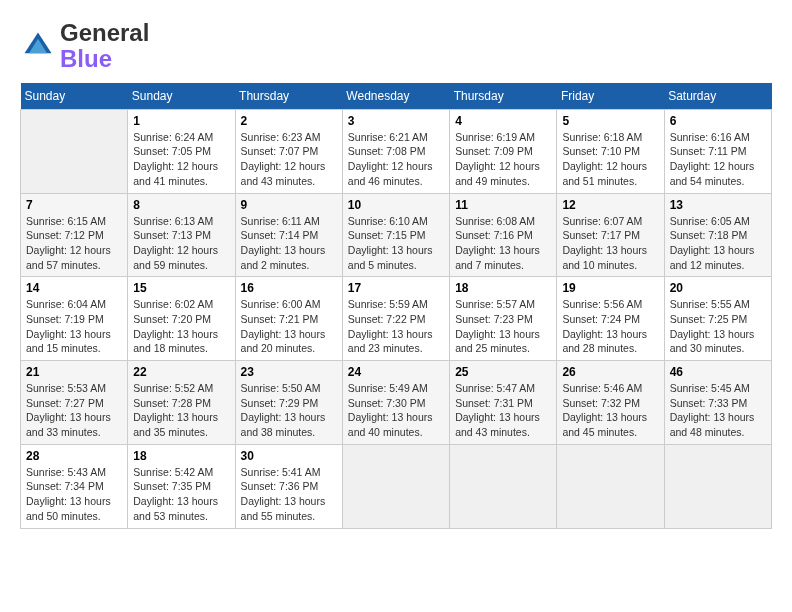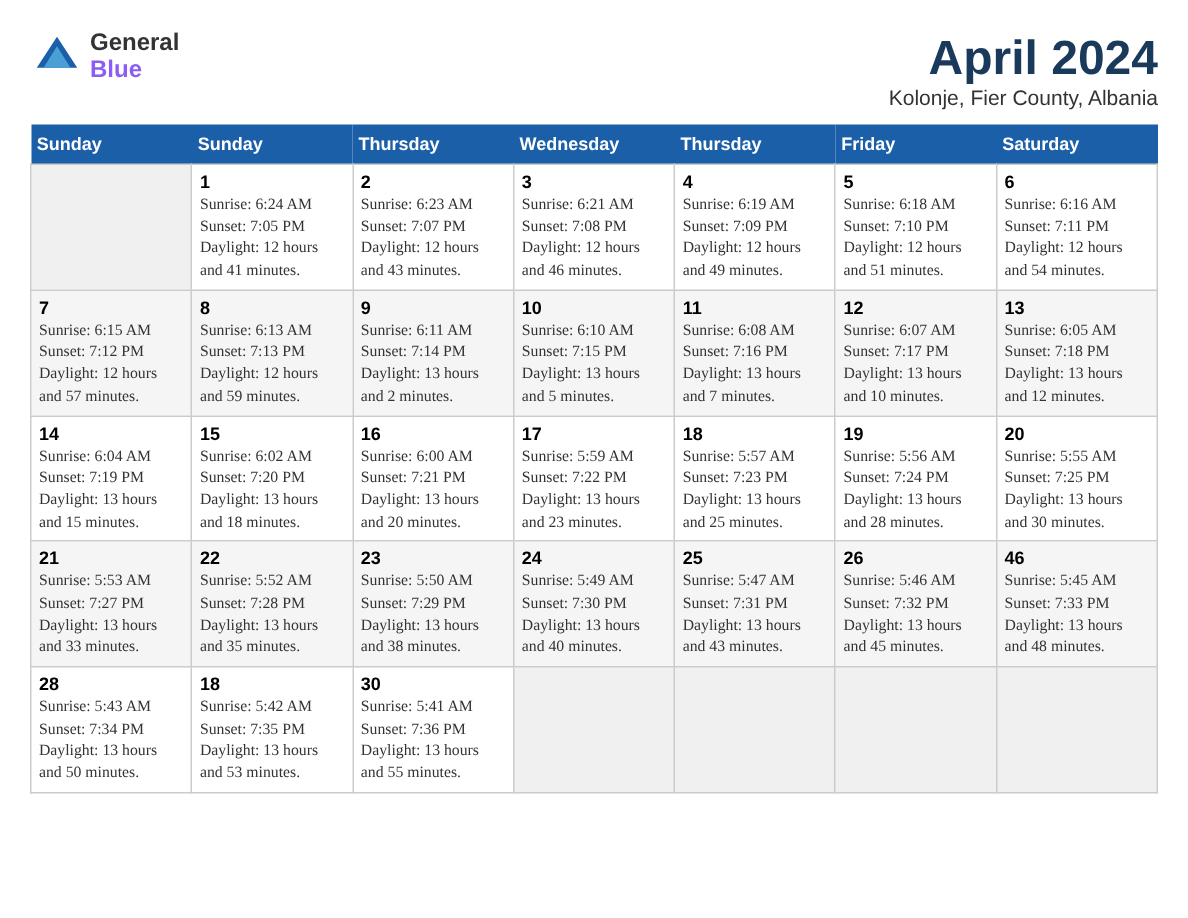--- a/index.html
+++ b/index.html
@@ -15,21 +15,21 @@
       justify-content: space-between;
       align-items: flex-start;
       margin-bottom: 10px;
     }
     .logo {
       display: flex;
       align-items: center;
       gap: 4px;
     }
     .logo-text {
-      font-size: 16px;
+      font-size: 24px;
       font-weight: bold;
       line-height: 1.1;
     }
     .logo-general { color: #333; }
     .logo-blue { color: #8b5cf6; }
     .logo-icon {
       width: 36px;
       height: 36px;
     }
     .title-block {
@@ -48,21 +48,21 @@
       width: 100%;
       border-collapse: collapse;
       font-size: 11px;
     }
     th {
       background: #1a5fa8;
       color: #fff;
       padding: 6px 4px;
       text-align: left;
       font-size: 12px;
-      font-weight: bold;
+      font-weight: normal;
     }
     td {
       border: 1px solid #ccc;
       vertical-align: top;
       padding: 4px 5px;
       min-height: 80px;
       width: calc(100% / 7);
     }
     tr:nth-child(even) td {
       background: #f5f5f5;
@@ -72,44 +72,39 @@
     }
     .day-number {
       font-weight: bold;
       font-size: 12px;
       margin-bottom: 2px;
     }
     .cell-content {
       font-size: 10.5px;
       line-height: 1.4;
       color: #333;
-      font-family: Liberation Serif, serif;
     }
     .empty-cell {
       background: #f0f0f0 !important;
     }
   </style>
 </head>
 <body>
 
 <div class="header">
   <div class="logo">
     <svg class="logo-icon" viewBox="0 0 40 40">
       <polygon points="20,5 35,28 5,28" fill="#1a5fa8"></polygon>
       <polygon points="20,12 30,28 10,28" fill="#4a9fd4"></polygon>
     </svg>
     <div class="logo-text">
       <div class="logo-general">General</div>
       <div class="logo-blue">Blue</div>
     </div>
   </div>
-  <div class="title-block">
-    <div class="month-title">April 2024</div>
-    <div class="location">Kolonje, Fier County, Albania</div>
-  </div>
 </div>
 
 <table>
   <thead>
     <tr>
     <th>Sunday</th>
         <th>Sunday</th>
         <th>Thursday</th>
         <th>Wednesday</th>
         <th>Thursday</th>

